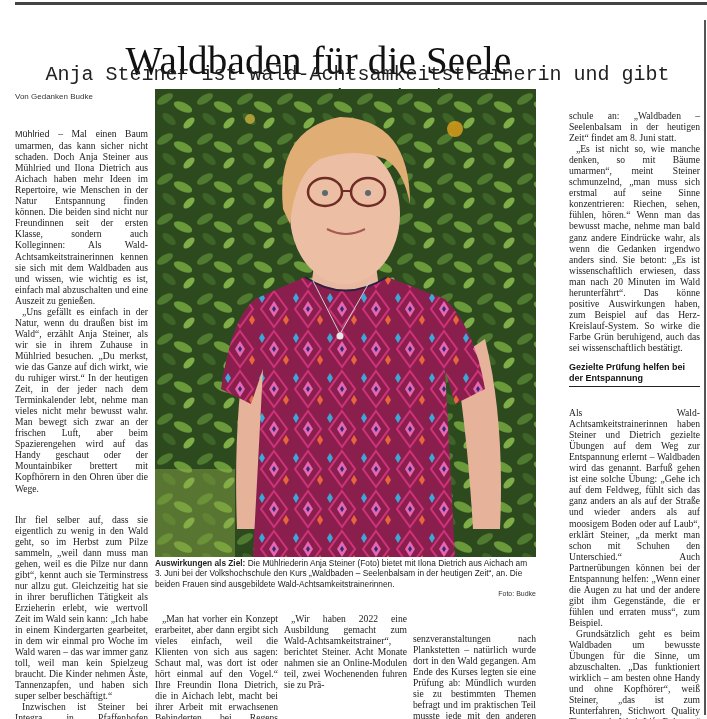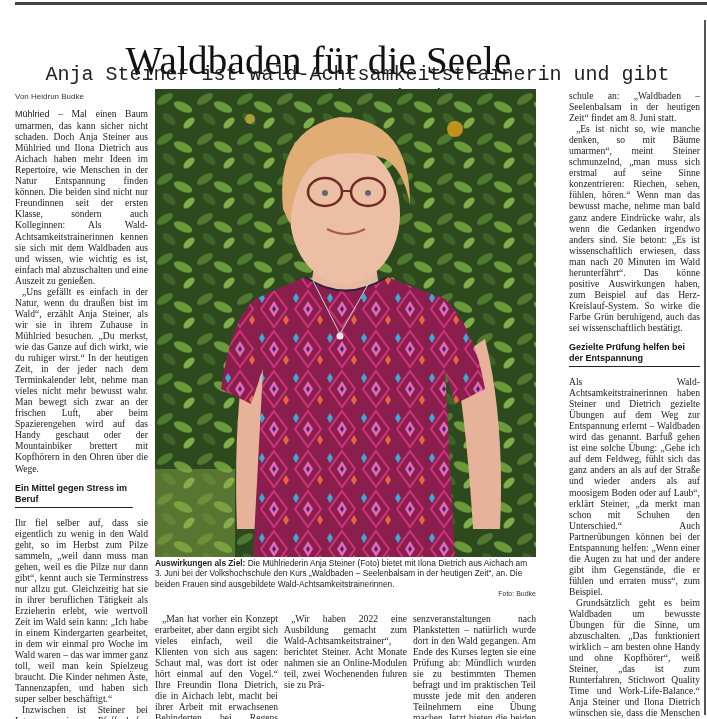--- a/index.html
+++ b/index.html
@@ -7,45 +7,44 @@
   .top-rule { position: absolute; left: 15px; right: 0; top: 2px; height: 3px; background: #444; }
   .right-rule { position: absolute; left: 704px; top: 20px; width: 1.5px; height: 695px; background: #555; }
   .headline { position: absolute; left: 0; width: 637px; top: 12px; text-align: center;
     font-family: "Liberation Serif", serif; font-size: 39px; font-weight: normal; letter-spacing: 0.2px; color: #111; }
   .subhead { position: absolute; left: 4px; width: 707px; top: 63px; text-align: center;
     font-family: Liberation Mono, monospace; font-size: 20px; color: #222; }
   .byline { position: absolute; left: 15px; top: 92px; font-family: "Liberation Sans", sans-serif; font-size: 8px; color: #333; }
   .col { position: absolute; font-family: "Liberation Serif", serif; font-size: 9.6px; line-height: 11.05px;
     text-align: justify; hyphens: manual; color: #222; }
   .col p { margin: 0; text-indent: 7px; }
-  .col p.first { text-indent: 0; }
+  .col p.first { text-indent: 0; margin-top: 20px; }
   .col .dateline { font-family: "Liberation Sans", sans-serif; font-weight: normal; font-size: 9px; }
   .subhead-box { font-family: "Liberation Sans", sans-serif; font-weight: bold; font-size: 9px; line-height: 11px;
     text-align: left; border-bottom: 1.5px solid #222; padding-bottom: 2px; margin: 9px 0 9px 0; color: #111; }
   .photo { position: absolute; left: 155px; top: 89px; width: 381px; height: 468px; overflow: hidden; background: #2f4a22; }
   .caption { position: absolute; left: 155px; top: 558px; width: 381px; font-family: "Liberation Sans", sans-serif;
     font-size: 8.3px; line-height: 10.3px; color: #222; }
   .caption b { font-weight: bold; }
   .credit { position: absolute; right: 0; bottom: -10px; font-size: 7px; color: #333; }
   .bottom-cols { position: absolute; top: 613px; }
 </style>
 </head>
 <body>
 
 <div class="top-rule"></div>
 <div class="right-rule"></div>
 
 <h1 class="headline">Waldbaden für die Seele</h1>
 <div class="subhead">Anja Steiner ist Wald-Achtsamkeitstrainerin und gibt Entspannungstipps in der Natur</div>
-<div class="byline">Von Heidrun Budke</div>
+<div class="byline">Von Gedanken Budke</div>
 
 <div class="col" style="left:15px; top:108px; width:133px;">
   <p class="first"><span class="dateline">Mühlried</span><span> – Mal einen Baum umarmen, das kann sicher nicht schaden. Doch Anja Steiner aus Mühlried und Ilona Dietrich aus Aichach haben mehr Ideen im Repertoire, wie Menschen in der Natur Entspannung finden können. Die beiden sind nicht nur Freundinnen seit der ersten Klasse, sondern auch Kolleginnen: Als Wald-Achtsamkeitstrainerinnen kennen sie sich mit dem Waldbaden aus und wissen, wie wichtig es ist, einfach mal abzuschalten und eine Auszeit zu genießen.</span></p>
   <p>„Uns gefällt es einfach in der Natur, wenn du draußen bist im Wald“, erzählt Anja Steiner, als wir sie in ihrem Zuhause in Mühlried besuchen. „Du merkst, wie das Ganze auf dich wirkt, wie du ruhiger wirst.“ In der heutigen Zeit, in der jeder nach dem Terminkalender lebt, nehme man vieles nicht mehr bewusst wahr. Man bewegt sich zwar an der frischen Luft, aber beim Spazierengehen wird auf das Handy geschaut oder der Mountainbiker brettert mit Kopfhörern in den Ohren über die Wege.</p>
-  <div class="subhead-box" style="width:118px;">Ein Mittel gegen Stress im Beruf</div>
   <p class="first">Ihr fiel selber auf, dass sie eigentlich zu wenig in den Wald geht, so im Herbst zum Pilze sammeln, „weil dann muss man gehen, weil es die Pilze nur dann gibt“, kennt auch sie Terminstress nur allzu gut. Gleichzeitig hat sie in ihrer beruflichen Tätigkeit als Erzieherin erlebt, wie wertvoll Zeit im Wald sein kann: „Ich habe in einem Kindergarten gearbeitet, in dem wir einmal pro Woche im Wald waren – das war immer ganz toll, weil man kein Spielzeug braucht. Die Kinder nehmen Äste, Tannenzapfen, und haben sich super selber beschäftigt.“</p>
   <p>Inzwischen ist Steiner bei Integra in Pfaffenhofen beschäftigt. Auch dort macht sie positive Erfahrungen, wenn sie mit den Klienten draußen arbeitet:</p>
 </div>
 
 <div class="photo">
   <svg width="381" height="468" viewBox="0 0 381 468">
     <defs>
       <pattern id="leaves" width="40" height="40" patternUnits="userSpaceOnUse">
         <rect width="40" height="40" fill="#2d4a1f"></rect>
         <ellipse cx="10" cy="10" rx="9" ry="4" transform="rotate(-30 10 10)" fill="#4f7a2f"></ellipse>

